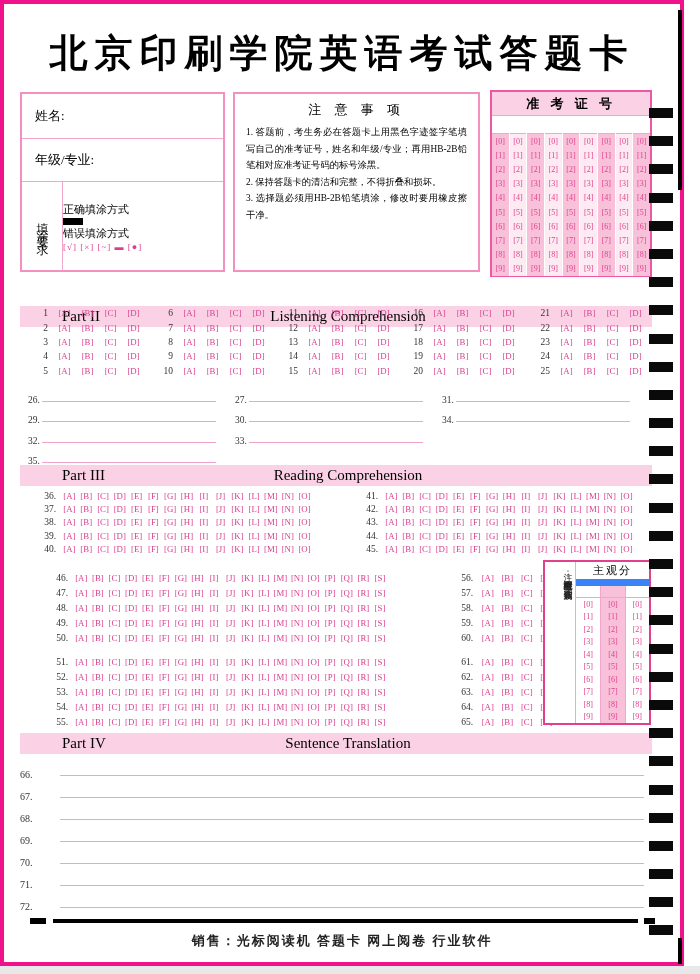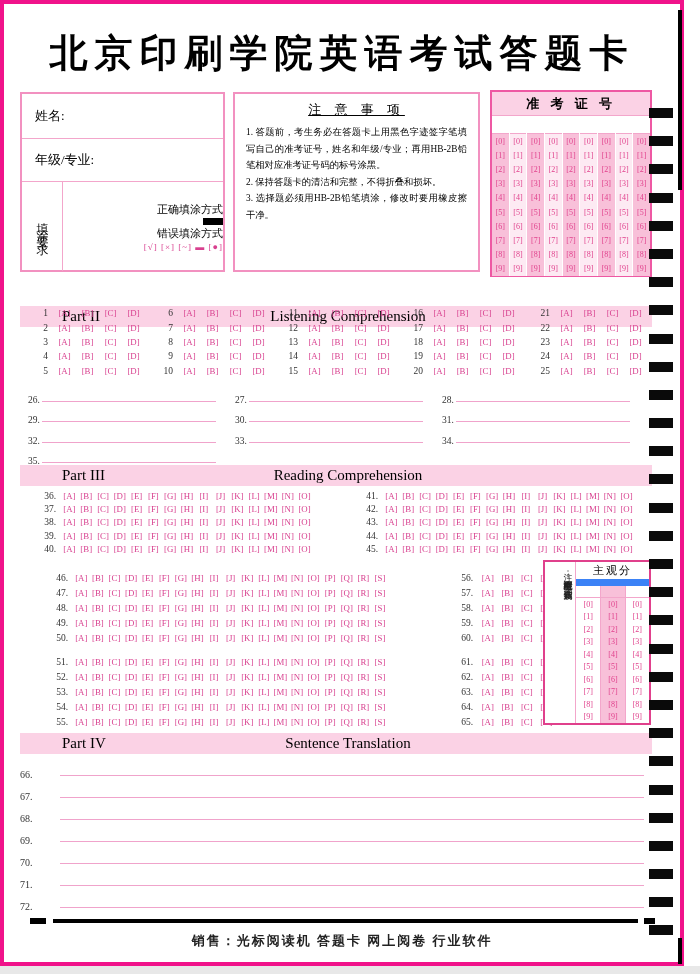--- a/index.html
+++ b/index.html
@@ -17,28 +17,28 @@
 
   
   .info-box{position:absolute;left:20px;top:92px;width:205px;height:180px;
             border:2px solid #f291c0;box-sizing:border-box;background:#fff;}
   .info-row{display:flex;align-items:center;padding-left:13px;font-size:13px;
             border-bottom:1px solid #f3a6cb;}
   .info-row.r1{height:44px;} .info-row.r2{height:42px;}
   .info-row3{display:flex;height:89px;}
   .fill-req{width:40px;border-right:1px solid #f3a6cb;display:flex;align-items:center;justify-content:center;}
   .fill-req-label{writing-mode:vertical-rl;text-orientation:upright;font-size:12px;letter-spacing:7px;}
-  .fill-demo{flex:1;display:flex;flex-direction:column;align-items:flex-end;justify-content:center;gap:1px;font-size:11px;}
+  .fill-demo{flex:1;display:flex;flex-direction:column;align-items:flex-start;justify-content:center;gap:1px;font-size:11px;}
   .correct-mark{width:20px;height:7px;background:#000;}
   .wrong-marks{color:#d8408f;font-size:9px;letter-spacing:1px;}
 
   
   .notice-box{position:absolute;left:233px;top:92px;width:247px;height:180px;
               border:2px solid #f291c0;box-sizing:border-box;background:#fff;padding:7px 11px 0 11px;}
-  .notice-title{text-align:center;font-size:13px;letter-spacing:5px;margin-bottom:5px;text-decoration:underline;}
+  .notice-title{text-align:center;font-size:13px;letter-spacing:5px;margin-bottom:5px;}
   .notice-item{font-size:9.3px;line-height:1.78;text-align:justify;}
 
   
   .ticket-box{position:absolute;left:490px;top:90px;width:162px;height:187px;
               border:2px solid #ee58a3;box-sizing:border-box;background:#fff;}
   .ticket-title{height:23px;background:#fbd2e5;display:flex;align-items:center;justify-content:center;
                 font-size:13px;font-weight:bold;letter-spacing:4px;border-bottom:1px solid #f3a6cb;}
   #ticket-grid{display:grid;grid-template-columns:repeat(9,1fr);
                grid-template-rows:18px repeat(10,14.2px);column-gap:1px;background:#fff;}
   .tcell{font-size:8px;color:#e0408c;display:flex;align-items:center;justify-content:center;white-space:nowrap;}
@@ -476,24 +476,20 @@
           <span class="snum">30.</span>
           <span class="sbar"></span>
         </div>
         <div class="sline">
           <span class="snum">33.</span>
           <span class="sbar"></span>
         </div>
       </div>
       <div class="scol" style="left: 422px;">
         <div class="sline">
-          <span class="snum">28.</span>
-          <span class="sbar"></span>
-        </div>
-        <div class="sline">
           <span class="snum">31.</span>
           <span class="sbar"></span>
         </div>
         <div class="sline">
           <span class="snum">34.</span>
           <span class="sbar"></span>
         </div>
       </div>
     </div>
   <div id="reading1">

